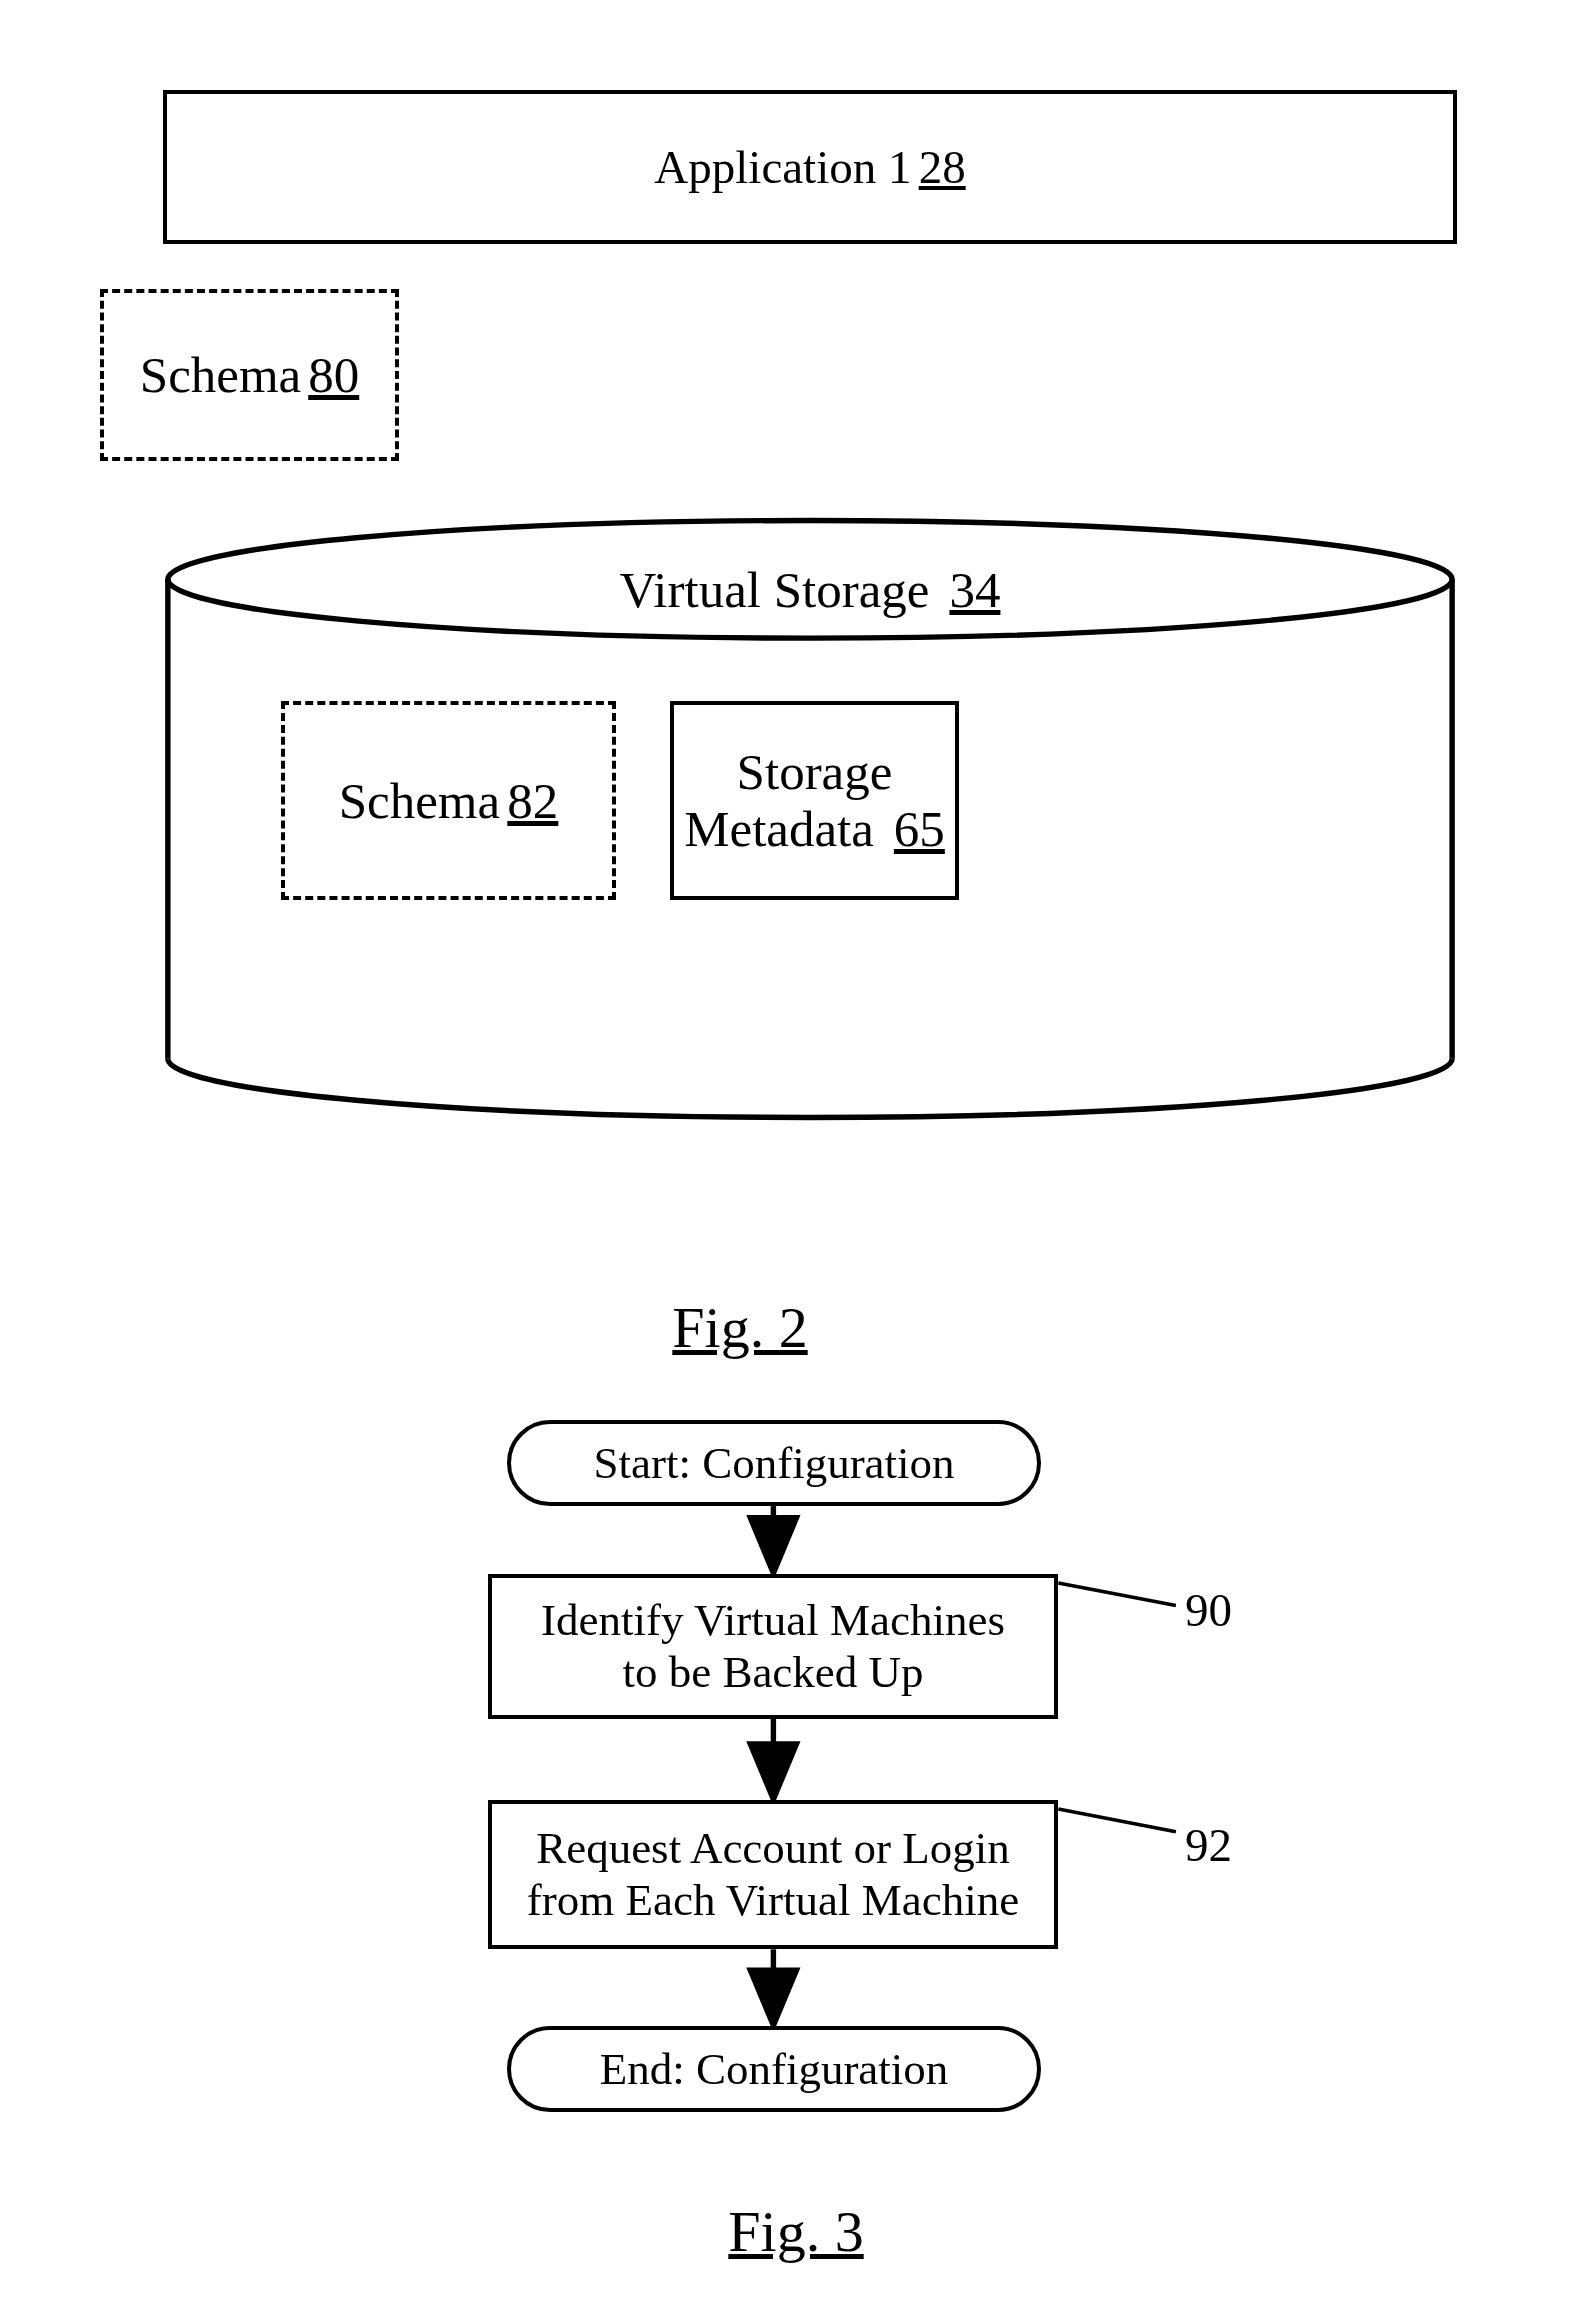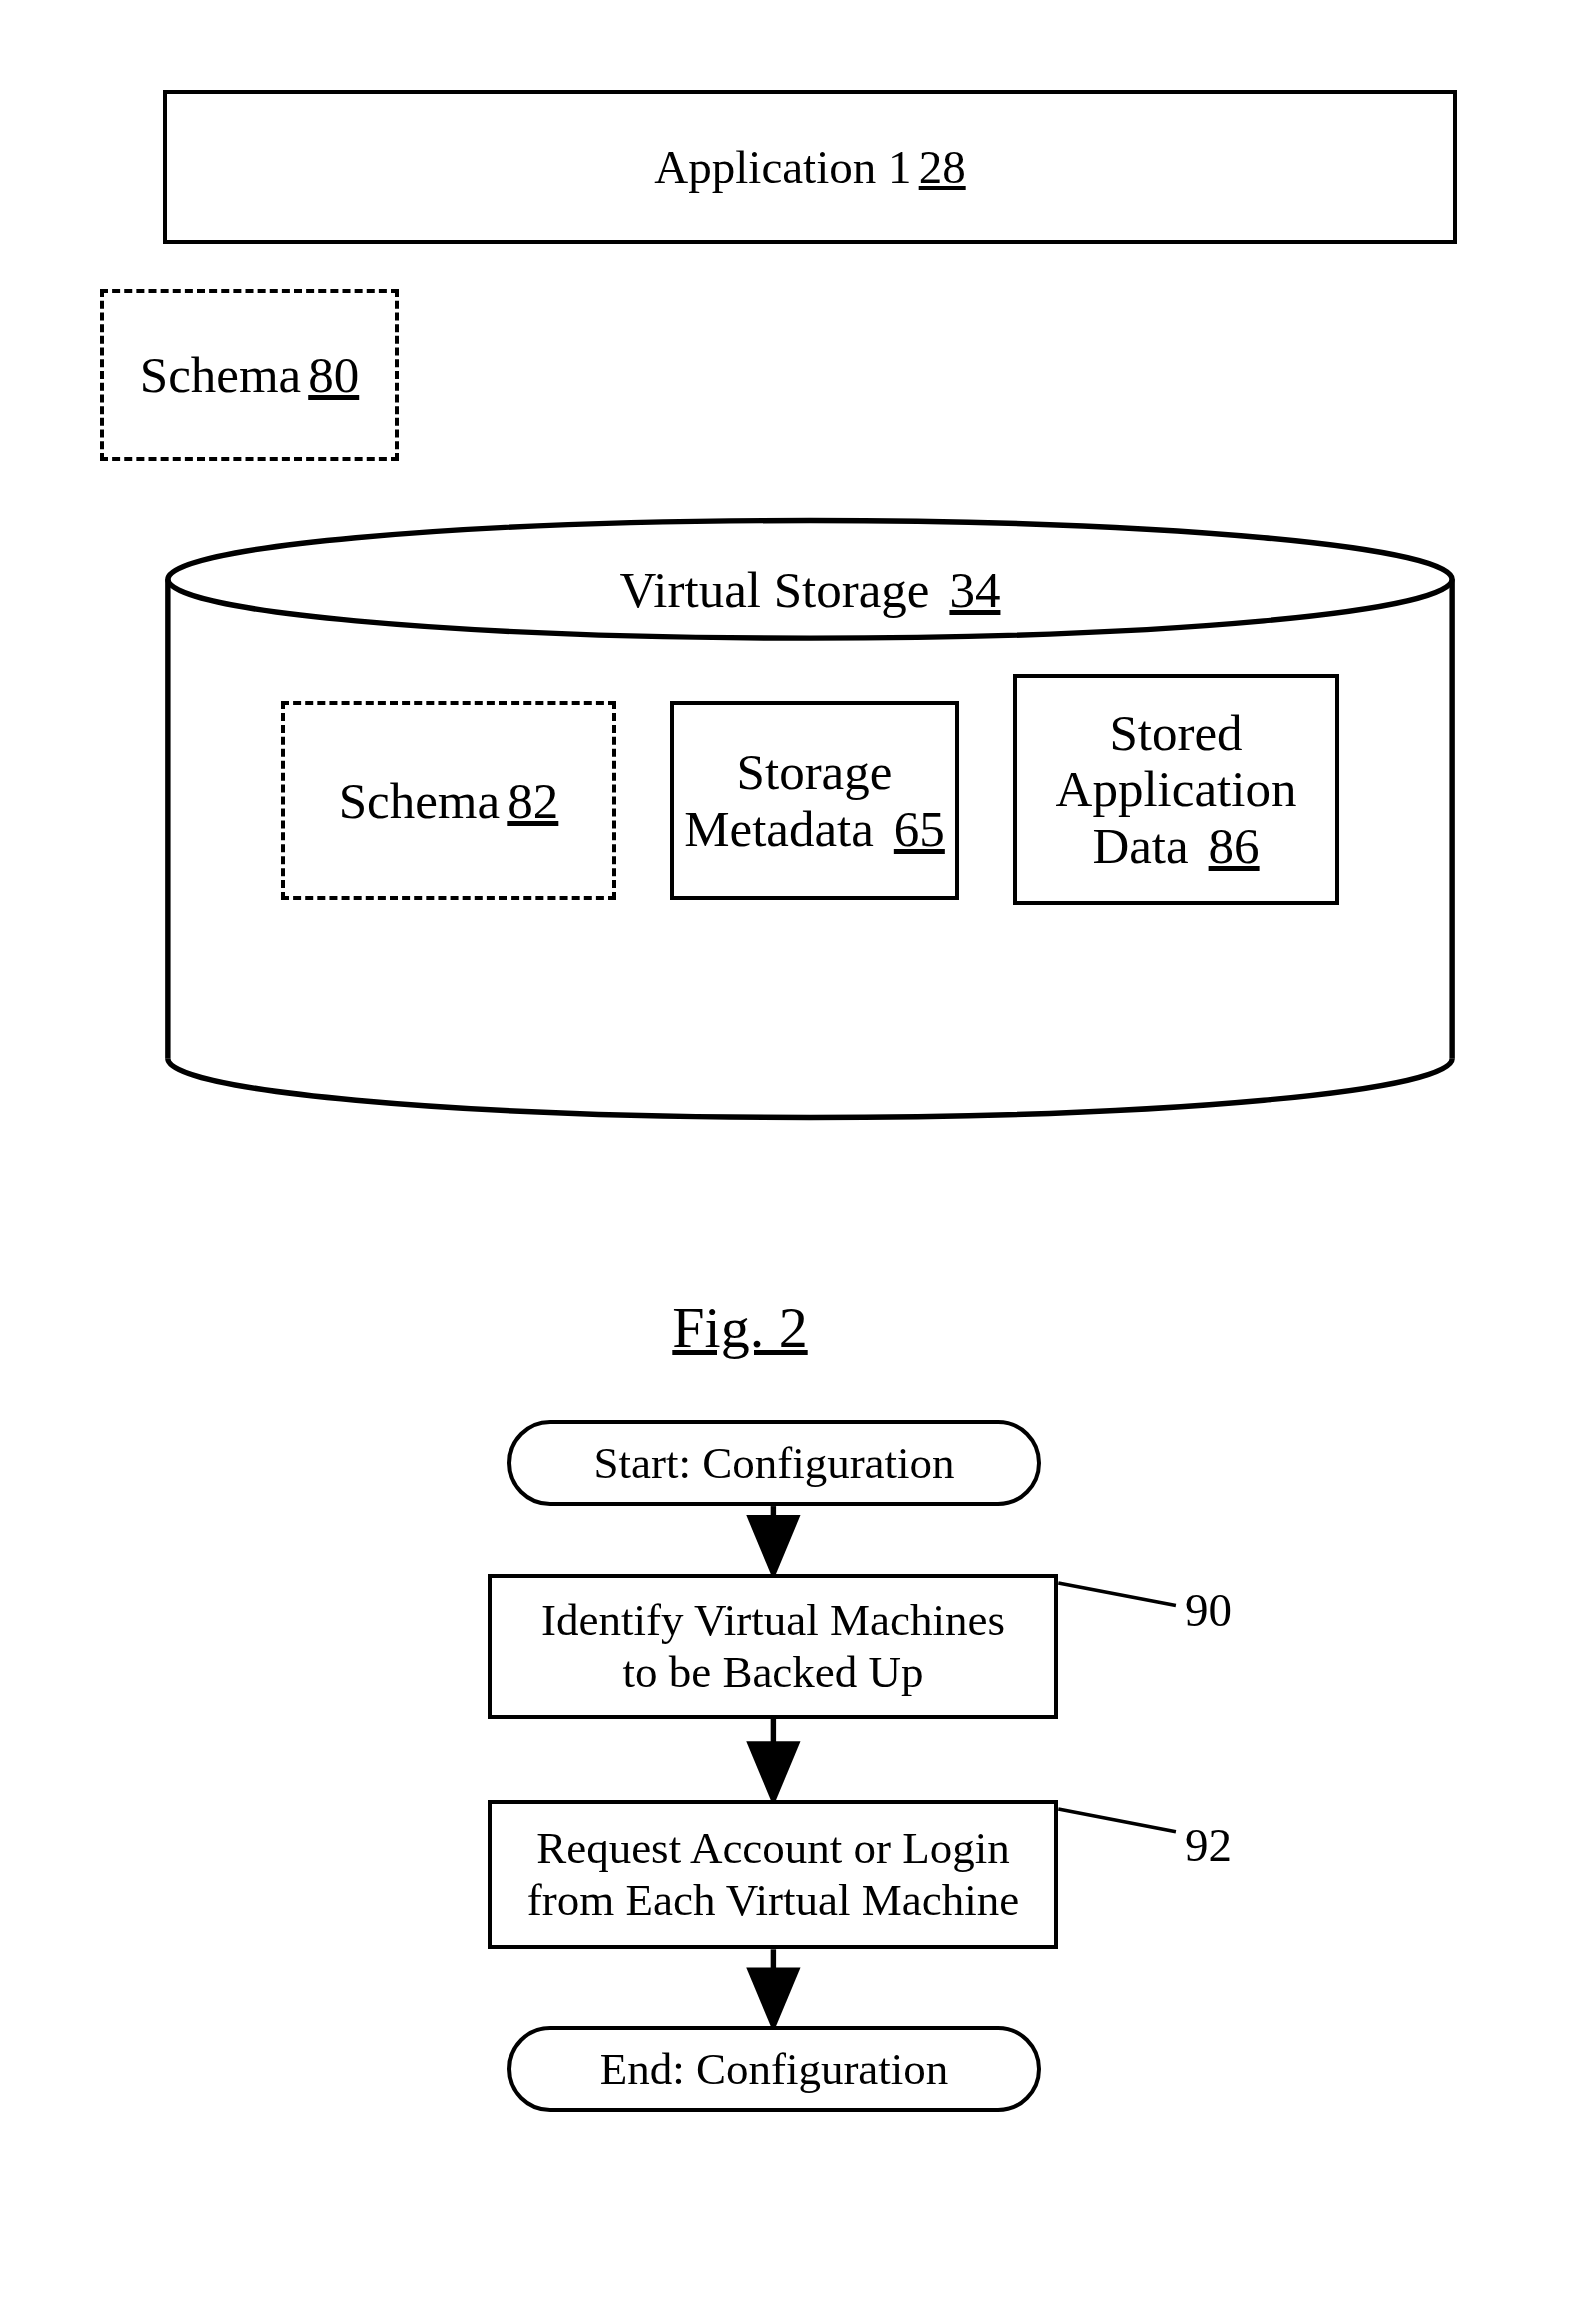--- a/index.html
+++ b/index.html
@@ -287,28 +287,20 @@
       </div>
 
       <div class="storage-metadata">
         <div>
           <span>Storage</span><br>
           <span>Metadata</span>
           <span class="ref">65</span>
         </div>
       </div>
 
-      <div class="stored-app-data">
-        <div>
-          <span>Stored</span><br>
-          <span>Application</span><br>
-          <span>Data</span>
-          <span class="ref">86</span>
-        </div>
-      </div>
     </div>
   </div>
 
   <div class="fig2-caption">Fig. 2</div>
 
   <div class="flow">
 
     <svg class="arrows" viewBox="0 0 1760 820">
       <defs>
         <marker id="arrowhead" markerWidth="12" markerHeight="12" refX="10" refY="5" orient="auto">
@@ -345,14 +337,15 @@
         <span>from Each Virtual Machine</span>
       </div>
     </div>
     <div class="ref-label ref-92">92</div>
 
     <div class="terminator end-term">
       <span>End:  Configuration</span>
     </div>
   </div>
 
+  <div class="fig3-caption">Fig. 3</div>
 </div>
 
 
 </body></html>

